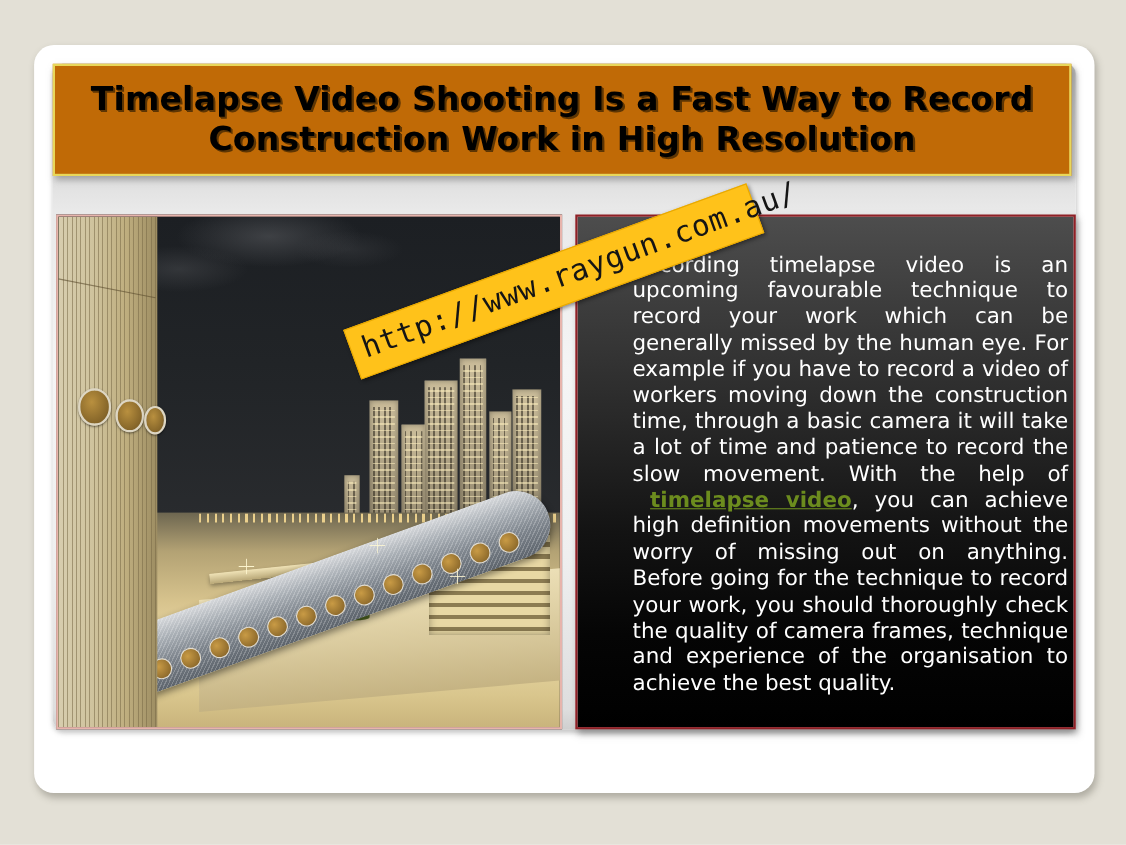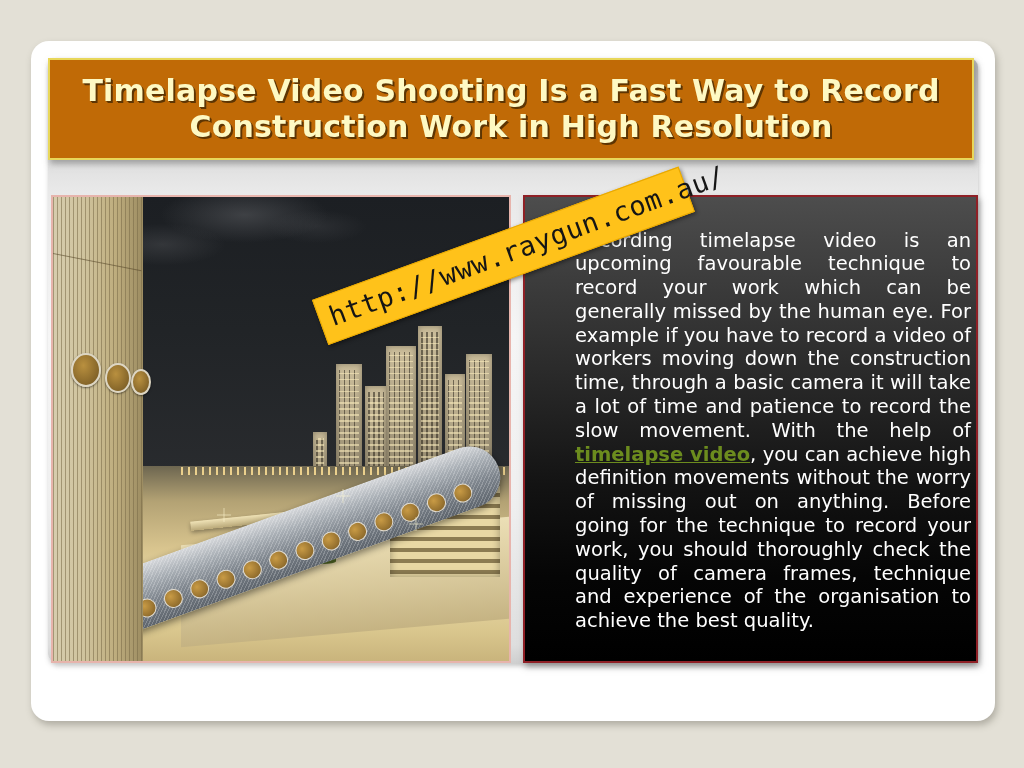--- a/index.html
+++ b/index.html
@@ -59,21 +59,21 @@
     align-items: center;
     justify-content: center;
   }
   .title-text {
     width: 860px;
     text-align: center;
     font-family: "DejaVu Sans", sans-serif;
     font-weight: bold;
     font-size: 30px;
     line-height: 36px;
-    color: #fef9c3;
+    color: #000000;
     letter-spacing: .2px;
     text-shadow: 2px 2px 0 #5d3503, 1px 1px 0 #5d3503;
   }
 
   
   .picture-frame {
     position: absolute;
     left: 20px;
     top: 154px;
     width: 460px;
@@ -212,20 +212,21 @@
     line-height: 23.8px;
     color: #ffffff;
     text-align: justify;
     text-justify: inter-word;
     letter-spacing: 0px;
   }
   .body-text .lnk {
     color: #6c8c1e;
     font-weight: bold;
     text-decoration: underline;
+    margin-left: 16px;
   }
 
   
   .watermark {
     position: absolute;
     left: 312px;
     top: 300px;
     width: 390px;
     transform: rotate(-20deg);
     transform-origin: left top;

